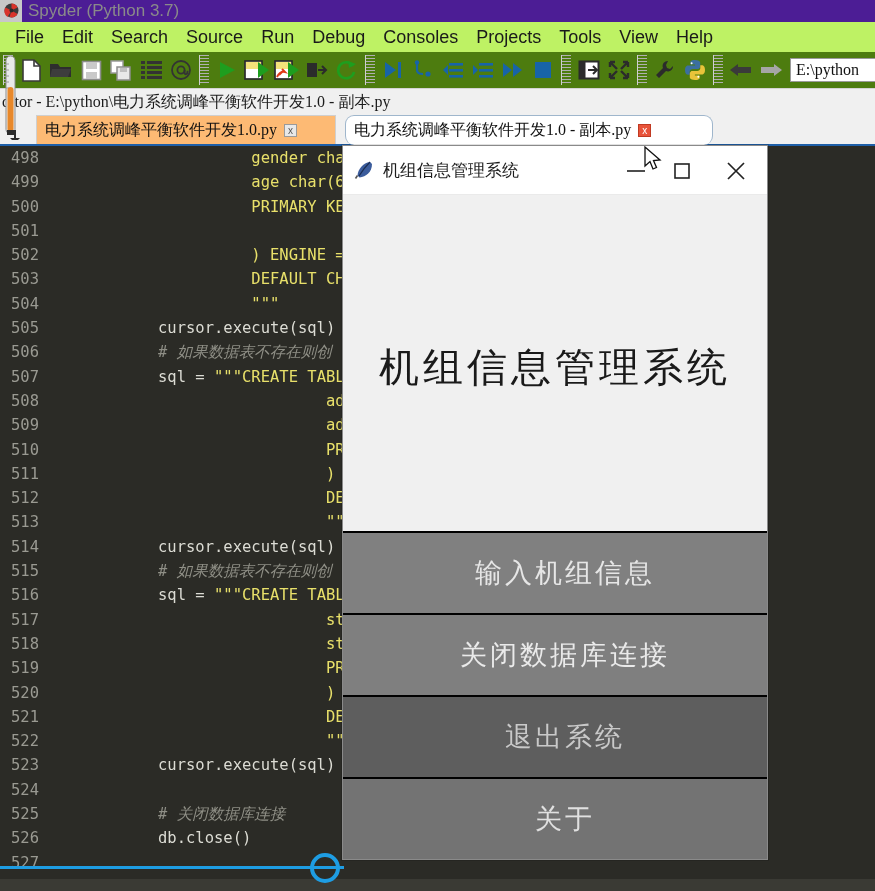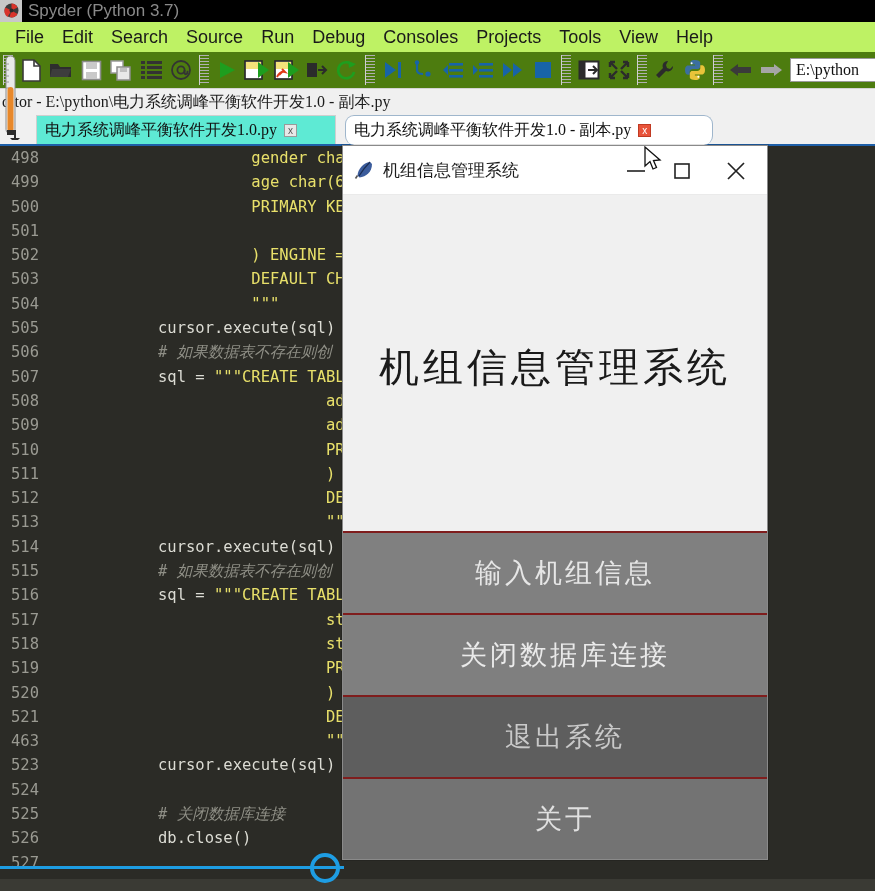--- a/index.html
+++ b/index.html
@@ -7,21 +7,21 @@
   body {
     font-family: "Liberation Sans", sans-serif;
     background:#ffffff;
     position:relative;
   }
   
   #app { position:absolute; inset:0; background:#f0f0f0; }
 
   .winbar {
     position:absolute; left:0; top:0; width:875px; height:22px;
-    background:#000000;
+    background:#4c1d95;
   }
   .winbar .leftnub {
     position:absolute; left:0; top:0; width:22px; height:22px;
     background:#c8c8c8;
   }
   .winbar .appicon {
     position:absolute; left:3px; top:2px; width:17px; height:17px;
   }
   .winbar .title {
     position:absolute; left:28px; top:0px; height:22px; line-height:22px;
@@ -81,21 +81,21 @@
 
   
   .tabstrip {
     position:absolute; left:0; top:113px; width:875px; height:32px;
     background:#f0f0f0;
   }
   .tab {
     position:absolute; top:2px; height:30px;
     font-family:"Liberation Serif", serif; font-size:16px; color:#111;
     display:flex; align-items:center; padding:0 8px; white-space:nowrap;
-    background:#5eead4; border:1px solid #cfcfcf; border-bottom:none;
+    background:#fdba74; border:1px solid #cfcfcf; border-bottom:none;
   }
   .tab.active { background:#ffffff; border-color:#9fb6cc; z-index:3;border-radius:9px; }
   .tab .xbox {
     display:inline-block; width:13px; height:13px; margin-left:7px;
     border:1px solid #9a9a9a; background:#e8e8e8;
     font-size:10px; line-height:11px; text-align:center; color:#555;
     font-family:"Liberation Sans", sans-serif;
   }
   .tab.active .xbox { background:#e8533a; border-color:#c03a22; color:#fff; }
 
@@ -168,21 +168,21 @@
     font-size:40px; color:#1a1a1a; letter-spacing:4px;
     white-space:nowrap;
   }
 
   .dlg-buttons { flex:0 0 auto; }
   .dbtn {
     width:100%; height:82px;
     display:flex; align-items:center; justify-content:center;
     font-family:"DejaVu Serif","Liberation Serif", serif;
     font-size:27px; letter-spacing:3px;
-    border-top:2px solid #7f1d1d;
+    border-top:2px solid #000000;
     cursor:default; user-select:none;padding-left:20px;
   }
 
   
   .rec-line {
     position:absolute; left:0; top:866px; width:344px; height:3px;
     background:#1e9de3; z-index:80;
   }
   .rec-circle {
     position:absolute; left:310px; top:853px; width:30px; height:30px;
@@ -453,21 +453,21 @@
         <div class="cl"><span class="ln">512</span><span>                              </span><span class="tok-s">DEFA</span></div>
         <div class="cl"><span class="ln">513</span><span>                              </span><span class="tok-s">"""</span></div>
         <div class="cl"><span class="ln">514</span><span>            </span><span class="tok-n">cursor.execute(sql)</span></div>
         <div class="cl"><span class="ln">515</span><span>            </span><span class="tok-c"># 如果数据表不存在则创</span></div>
         <div class="cl"><span class="ln">516</span><span>            </span><span class="tok-n">sql = </span><span class="tok-s">"""CREATE TABL</span></div>
         <div class="cl"><span class="ln">517</span><span>                              </span><span class="tok-s">stu_</span></div>
         <div class="cl"><span class="ln">518</span><span>                              </span><span class="tok-s">stu_</span></div>
         <div class="cl"><span class="ln">519</span><span>                              </span><span class="tok-s">PRIM</span></div>
         <div class="cl"><span class="ln">520</span><span>                              </span><span class="tok-s">) EN</span></div>
         <div class="cl"><span class="ln">521</span><span>                              </span><span class="tok-s">DEFA</span></div>
-        <div class="cl"><span class="ln">463</span><span>                              </span><span class="tok-s">"""</span></div>
+        <div class="cl"><span class="ln">522</span><span>                              </span><span class="tok-s">"""</span></div>
         <div class="cl"><span class="ln">523</span><span>            </span><span class="tok-n">cursor.execute(sql)</span></div>
         <div class="cl"><span class="ln">524</span><span></span></div>
         <div class="cl"><span class="ln">525</span><span>            </span><span class="tok-c"># 关闭数据库连接</span></div>
         <div class="cl"><span class="ln">526</span><span>            </span><span class="tok-n">db.close()</span></div>
         <div class="cl"><span class="ln">527</span><span></span></div>
         <div class="cl"><span class="ln">528</span><span>            </span><span class="tok-c"># 实例化Application</span></div>
       </div>
     <div class="vscroll"></div>
     <div class="hscroll-bottom"></div>
   </div>

